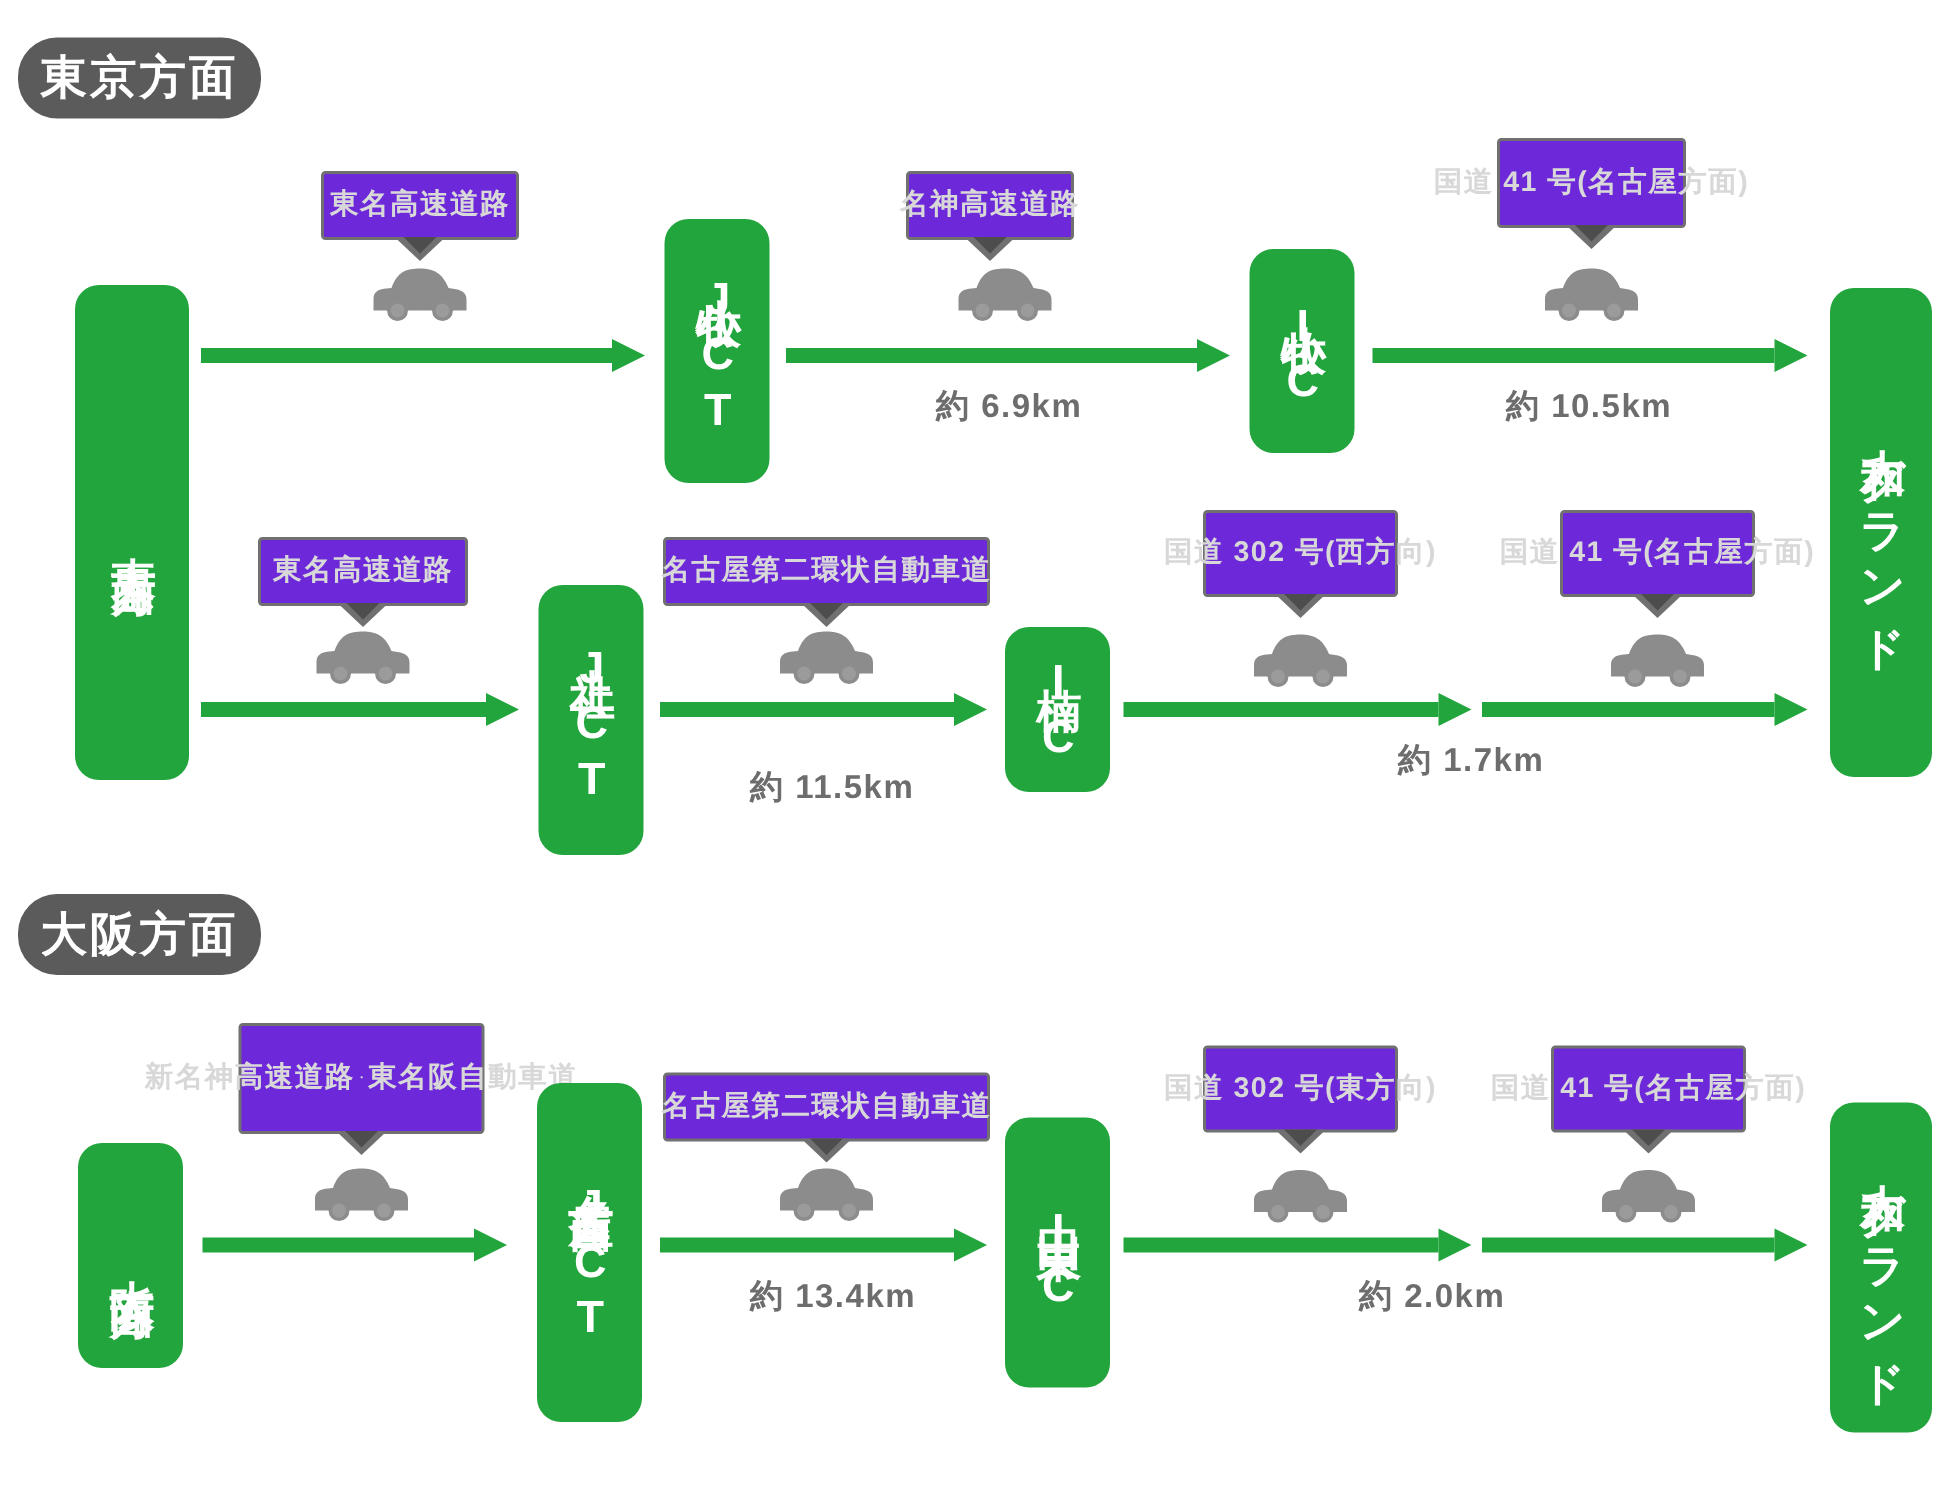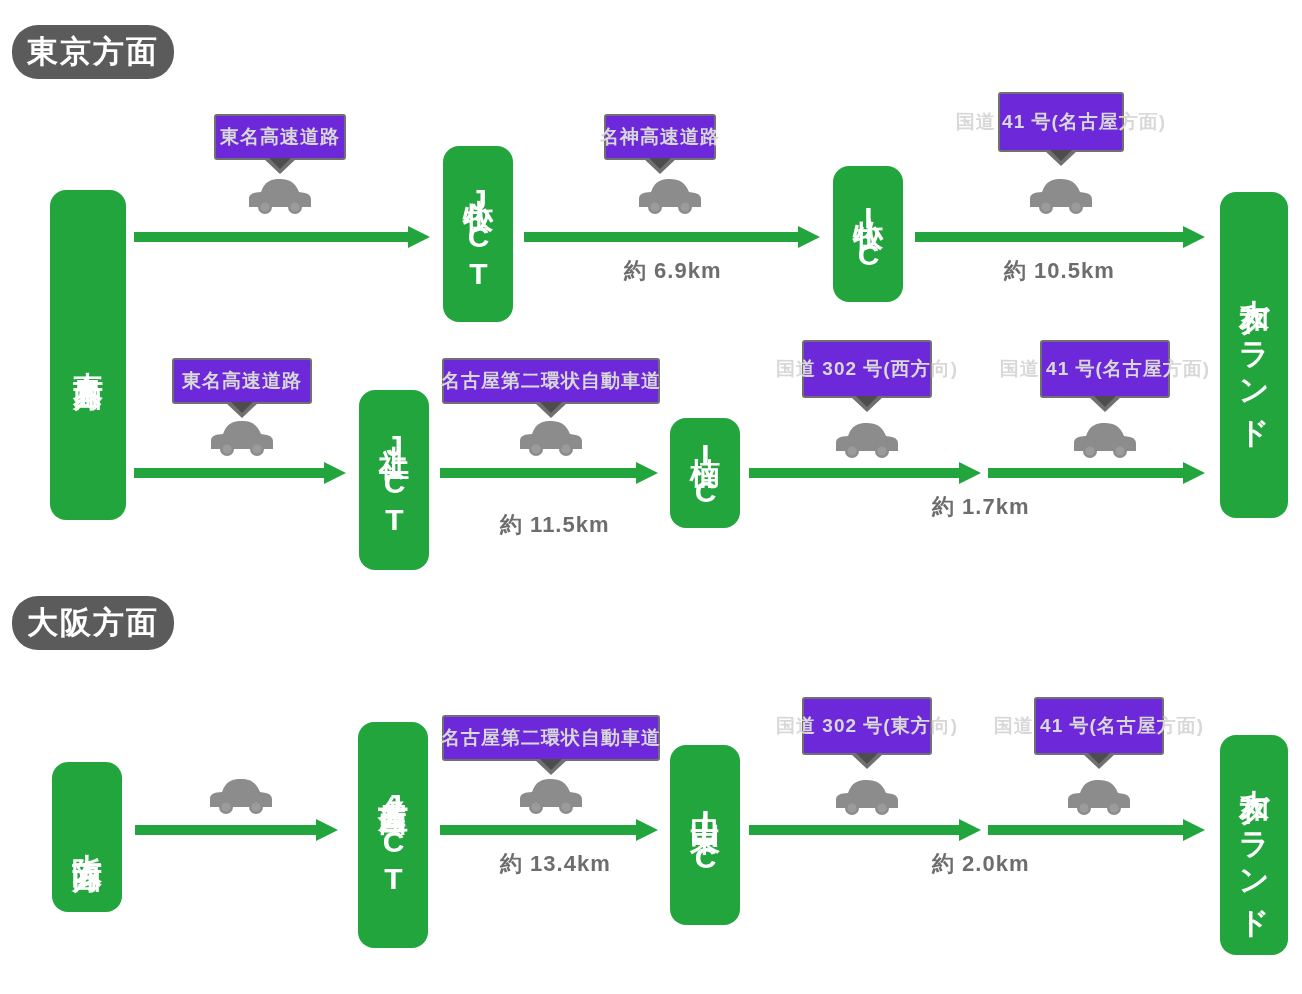--- a/index.html
+++ b/index.html
@@ -316,20 +316,26 @@
   </div>
 
   <div class="section-pill" style="left:12px;top:596px;width:162px;">
     <span>大阪方面</span>
   </div>
 
   <div class="node" style="left:52px;top:762px;width:70px;height:150px;">
     <span class="vtext">大阪方面</span>
   </div>
 
+  <div class="callout" style="left:159px;top:682px;width:164px;height:74px;">
+    <span class="l1">新名神高速道路</span>
+    <span class="sep">・</span>
+    <span class="l2">東名阪自動車道</span>
+    <span class="tail"></span>
+  </div>
   <div class="car" style="left:208px;top:776px;">
     <svg viewBox="0 0 66 40" xmlns="http://www.w3.org/2000/svg">
       <path d="M14 16 C18 5 24 3 33 3 C42 3 48 6 52 16 L58 17 C62 18 64 20 64 24 L64 31 L2 31 L2 23 C2 19 5 17 9 16.5 Z" fill="#8c8c8c"></path>
       <circle cx="18" cy="31" r="7" fill="#8c8c8c"></circle>
       <circle cx="48" cy="31" r="7" fill="#8c8c8c"></circle>
       <circle cx="18" cy="31" r="4.6" fill="#9b9b9b"></circle>
       <circle cx="48" cy="31" r="4.6" fill="#9b9b9b"></circle>
     </svg>
   </div>
   <div class="arrow" style="left:135px;top:819px;width:203px;">
@@ -375,21 +381,21 @@
       <circle cx="18" cy="31" r="7" fill="#8c8c8c"></circle>
       <circle cx="48" cy="31" r="7" fill="#8c8c8c"></circle>
       <circle cx="18" cy="31" r="4.6" fill="#9b9b9b"></circle>
       <circle cx="48" cy="31" r="4.6" fill="#9b9b9b"></circle>
     </svg>
   </div>
   <div class="arrow" style="left:749px;top:819px;width:232px;">
     <span class="shaft" style="width:210px;"></span>
     <span class="head"></span>
   </div>
-  <div class="dist" style="left:906px;top:849px;margin-left:26px;">約 2.0km</div>
+  <div class="dist" style="left:906px;top:849px;">約 2.0km</div>
 
   <div class="callout" style="left:1034px;top:697px;width:130px;height:58px;">
     <span class="l1">国道 41 号</span>
     <span class="l2">(名古屋方面)</span>
     <span class="tail"></span>
   </div>
   <div class="car" style="left:1066px;top:777px;">
     <svg viewBox="0 0 66 40" xmlns="http://www.w3.org/2000/svg">
       <path d="M14 16 C18 5 24 3 33 3 C42 3 48 6 52 16 L58 17 C62 18 64 20 64 24 L64 31 L2 31 L2 23 C2 19 5 17 9 16.5 Z" fill="#8c8c8c"></path>
       <circle cx="18" cy="31" r="7" fill="#8c8c8c"></circle>

